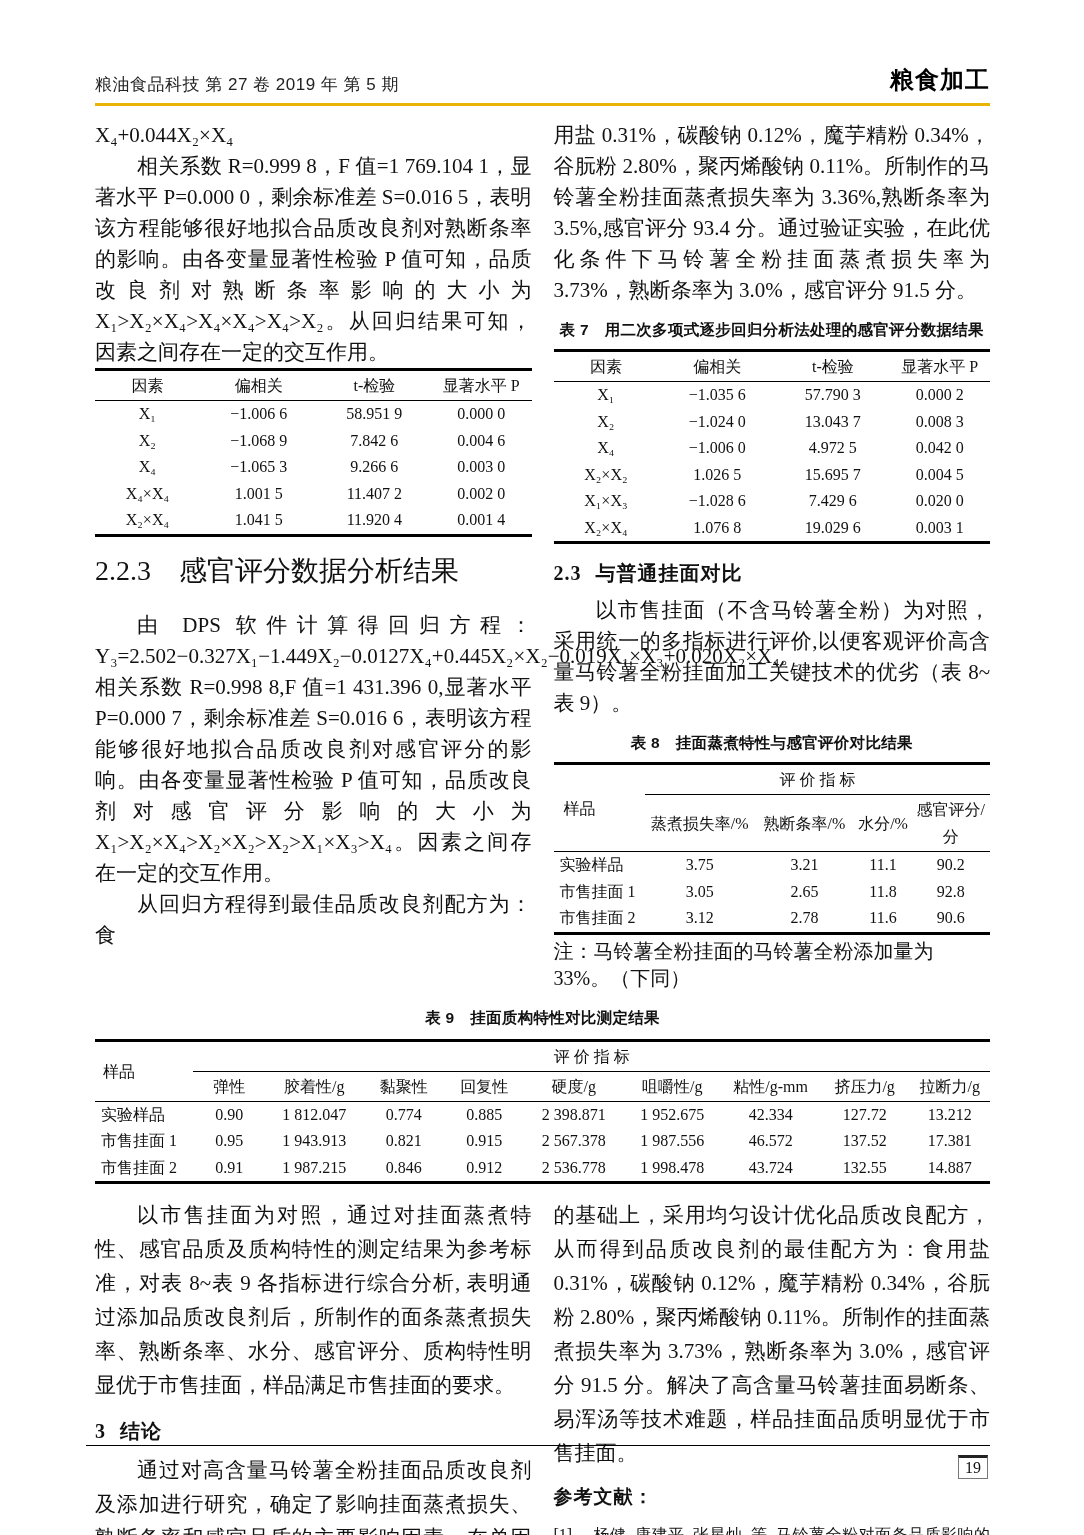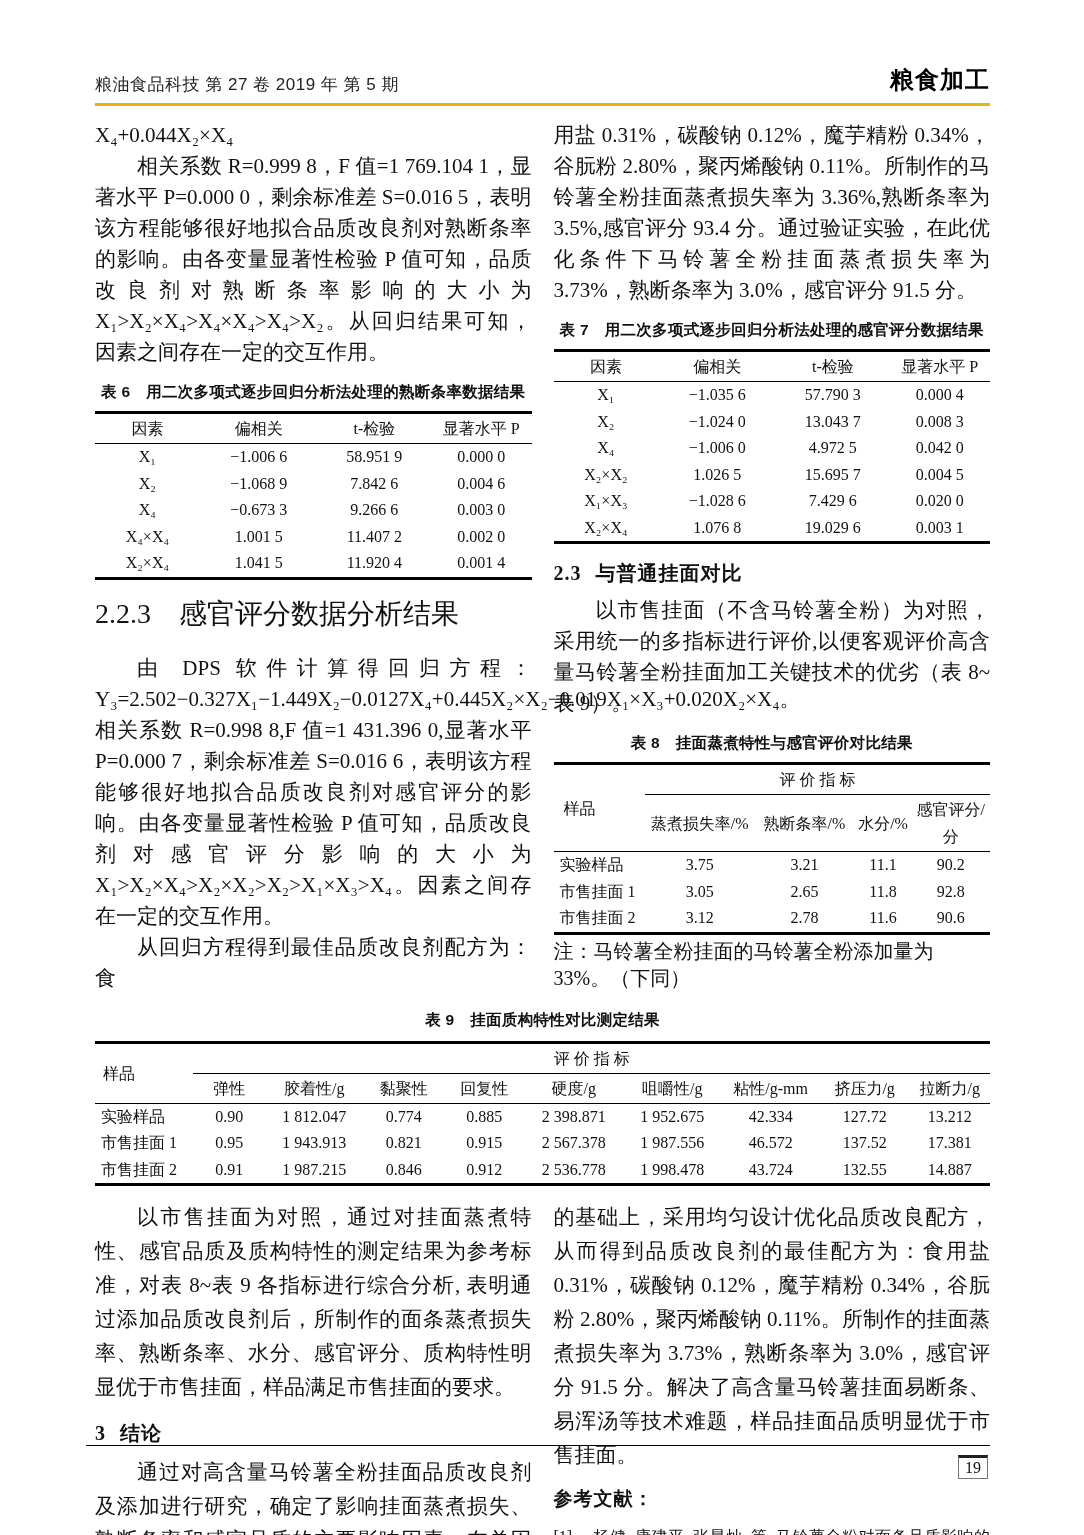--- a/index.html
+++ b/index.html
@@ -109,21 +109,20 @@
       <span class="left">粮油食品科技 第 27 卷  2019 年  第 5 期</span>
       <span class="right">粮食加工</span>
     </div>
 
     <div class="two-col">
 
       <div class="col">
         <p class="body-p noindent">X₄+0.044X₂×X₄</p>
         <p class="body-p">相关系数 R=0.999 8，F 值=1 769.104 1，显著水平 P=0.000 0，剩余标准差 S=0.016 5，表明该方程能够很好地拟合品质改良剂对熟断条率的影响。由各变量显著性检验 P 值可知，品质改良剂对熟断条率影响的大小为 X₁&gt;X₂×X₄&gt;X₄×X₄&gt;X₄&gt;X₂。从回归结果可知，因素之间存在一定的交互作用。</p>
 
-        <div class="tbl-caption">表 6　用二次多项式逐步回归分析法处理的熟断条率数据结果</div>
         <table class="three-line t67">
           <thead>
             <tr>
               <th style="width:24%">因素</th>
               <th style="width:27%">偏相关</th>
               <th style="width:26%">t-检验</th>
               <th style="width:23%">显著水平 P</th>
             </tr>
           </thead>
           <tbody>
@@ -134,21 +133,21 @@
                 <td>0.000 0</td>
               </tr>
               <tr>
                 <td>X₂</td>
                 <td>−1.068 9</td>
                 <td>7.842 6</td>
                 <td>0.004 6</td>
               </tr>
               <tr>
                 <td>X₄</td>
-                <td>−0.673 3</td>
+                <td>−1.065 3</td>
                 <td>9.266 6</td>
                 <td>0.003 0</td>
               </tr>
               <tr>
                 <td>X₄×X₄</td>
                 <td>1.001 5</td>
                 <td>11.407 2</td>
                 <td>0.002 0</td>
               </tr>
               <tr>
@@ -176,21 +175,21 @@
               <th style="width:27%">偏相关</th>
               <th style="width:26%">t-检验</th>
               <th style="width:23%">显著水平 P</th>
             </tr>
           </thead>
           <tbody>
               <tr>
                 <td>X₁</td>
                 <td>−1.035 6</td>
                 <td>57.790 3</td>
-                <td>0.000 4</td>
+                <td>0.000 2</td>
               </tr>
               <tr>
                 <td>X₂</td>
                 <td>−1.024 0</td>
                 <td>13.043 7</td>
                 <td>0.008 3</td>
               </tr>
               <tr>
                 <td>X₄</td>
                 <td>−1.006 0</td>

